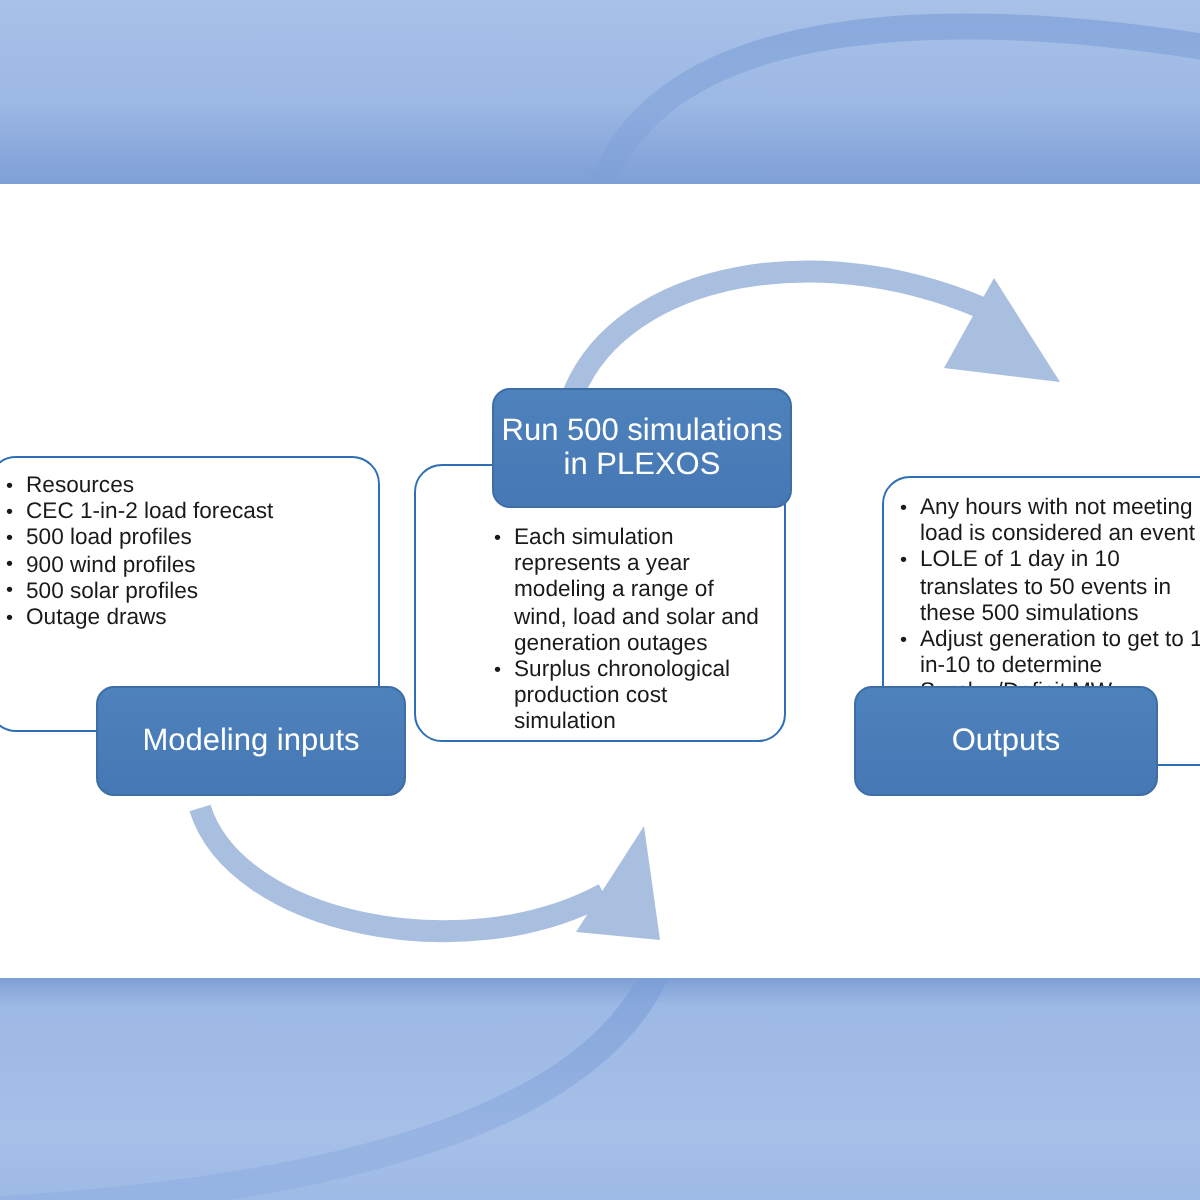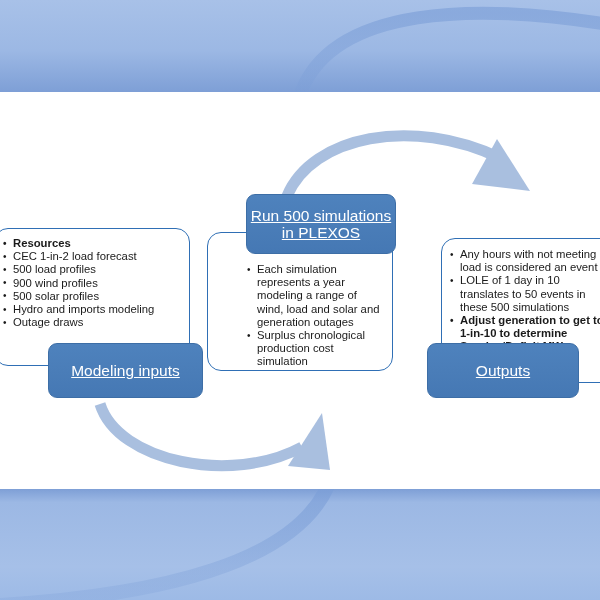--- a/index.html
+++ b/index.html
@@ -42,21 +42,21 @@
     color:#1a1a1a;
     font-size:11.3px;
     line-height:13.2px;
     margin-bottom:0px;
   }
   .wbox li::before{
     content:"\2022";
     position:absolute;left:1px;top:-0.5px;
     font-size:10px;color:#1a1a1a;
   }
-  .wbox li.b{font-weight:bold;}
+  .wbox li.b{font-weight:normal;}
 
   #box-inputs{left:-6px;top:228px;width:196px;height:138px;}
   #box-inputs .pad{padding:8px 6px 6px 7px;}
 
   #box-sim{left:207px;top:232px;width:186px;height:139px;padding-left:30px;}
   #box-sim .pad{padding:30px 8px 6px 8px;}
 
   #box-out{left:405px;top:238px;width:176px;height:145px;margin-left:36px;}
   #box-out .pad{padding:9px 7px 6px 7px;}
 
@@ -65,21 +65,20 @@
     position:absolute;
     background:linear-gradient(to bottom,#4e82bd 0%,#4a7db8 52%,#4578b4 100%);
     border:1px solid #3d6ea6;
     border-radius:9px;
     color:#ffffff;
     display:flex;align-items:center;justify-content:center;
     text-align:center;
     box-sizing:border-box;
     font-size:15.5px;
     line-height:17.5px;
-    text-decoration:underline;
   }
   #lbl-run{left:246px;top:194px;width:150px;height:60px;}
   #lbl-inputs{left:48px;top:343px;width:155px;height:55px;}
   #lbl-outputs{left:427px;top:343px;width:152px;height:55px;}
 </style>
 </head>
 <body>
 
 <div class="stage">
 
@@ -123,21 +122,20 @@
   </svg>
 
   <div class="wbox" id="box-inputs">
     <div class="pad">
       <ul>
         <li class="b">Resources</li>
         <li>CEC 1-in-2 load forecast</li>
         <li>500 load profiles</li>
         <li>900 wind profiles</li>
         <li>500 solar profiles</li>
-        <li>Hydro and imports modeling</li>
         <li>Outage draws</li>
       </ul>
     </div>
   </div>
 
   <div class="wbox" id="box-sim">
     <div class="pad">
       <ul>
         <li>Each simulation represents a year modeling a range of wind, load and solar and generation outages</li>
         <li>Surplus chronological production cost simulation</li>

